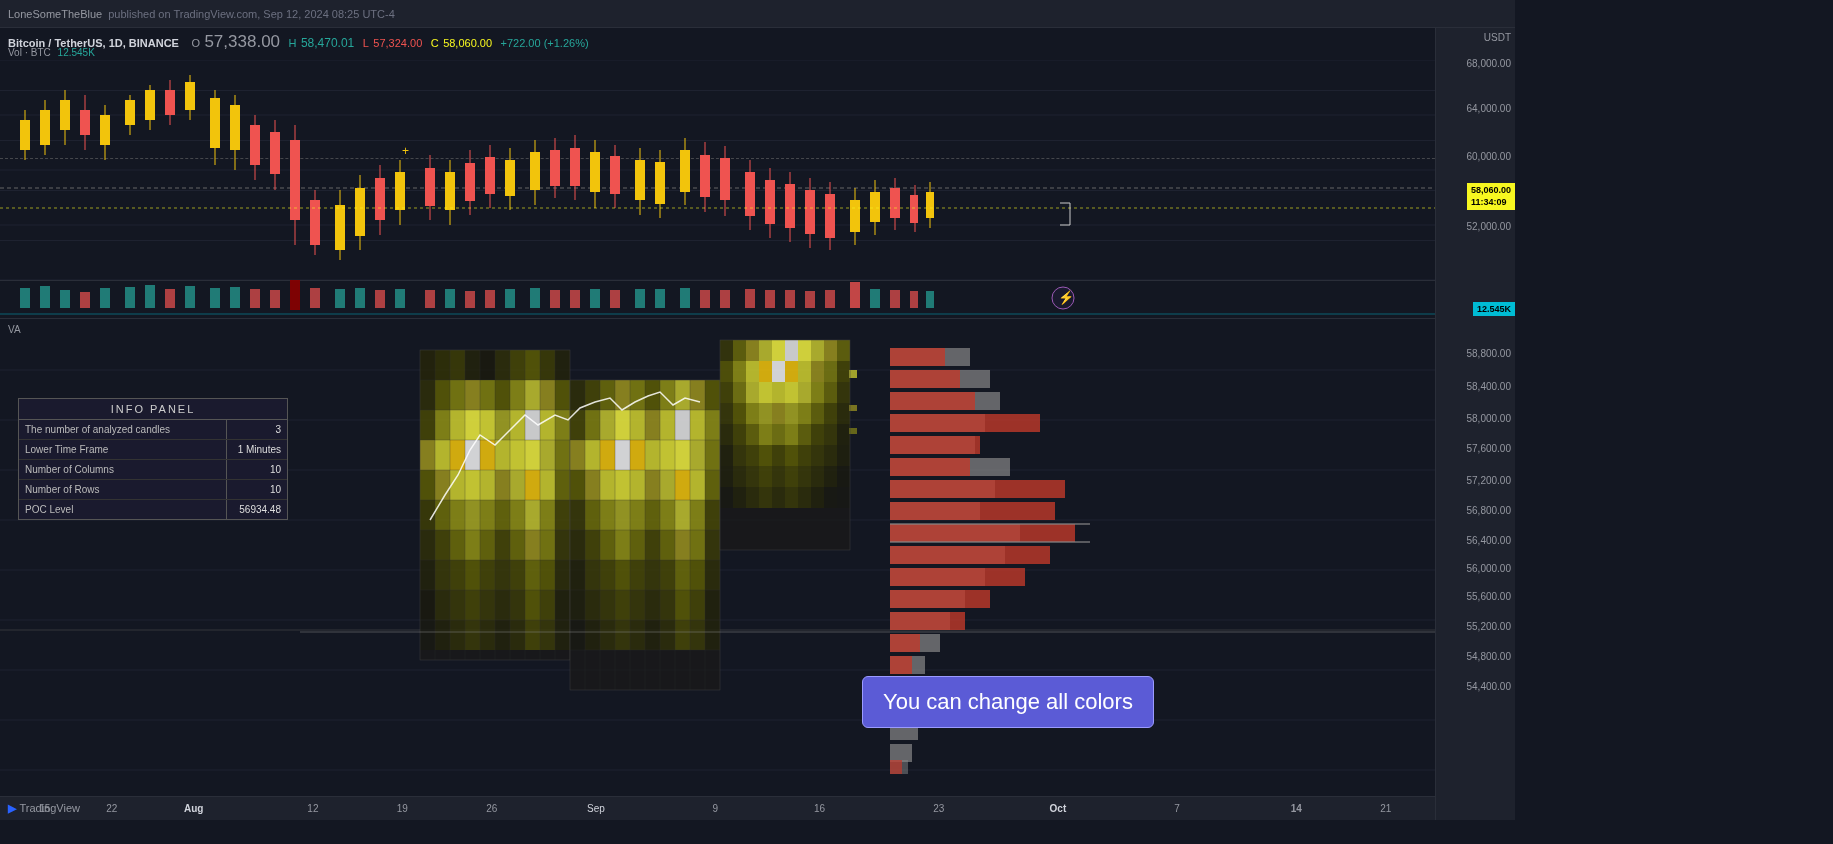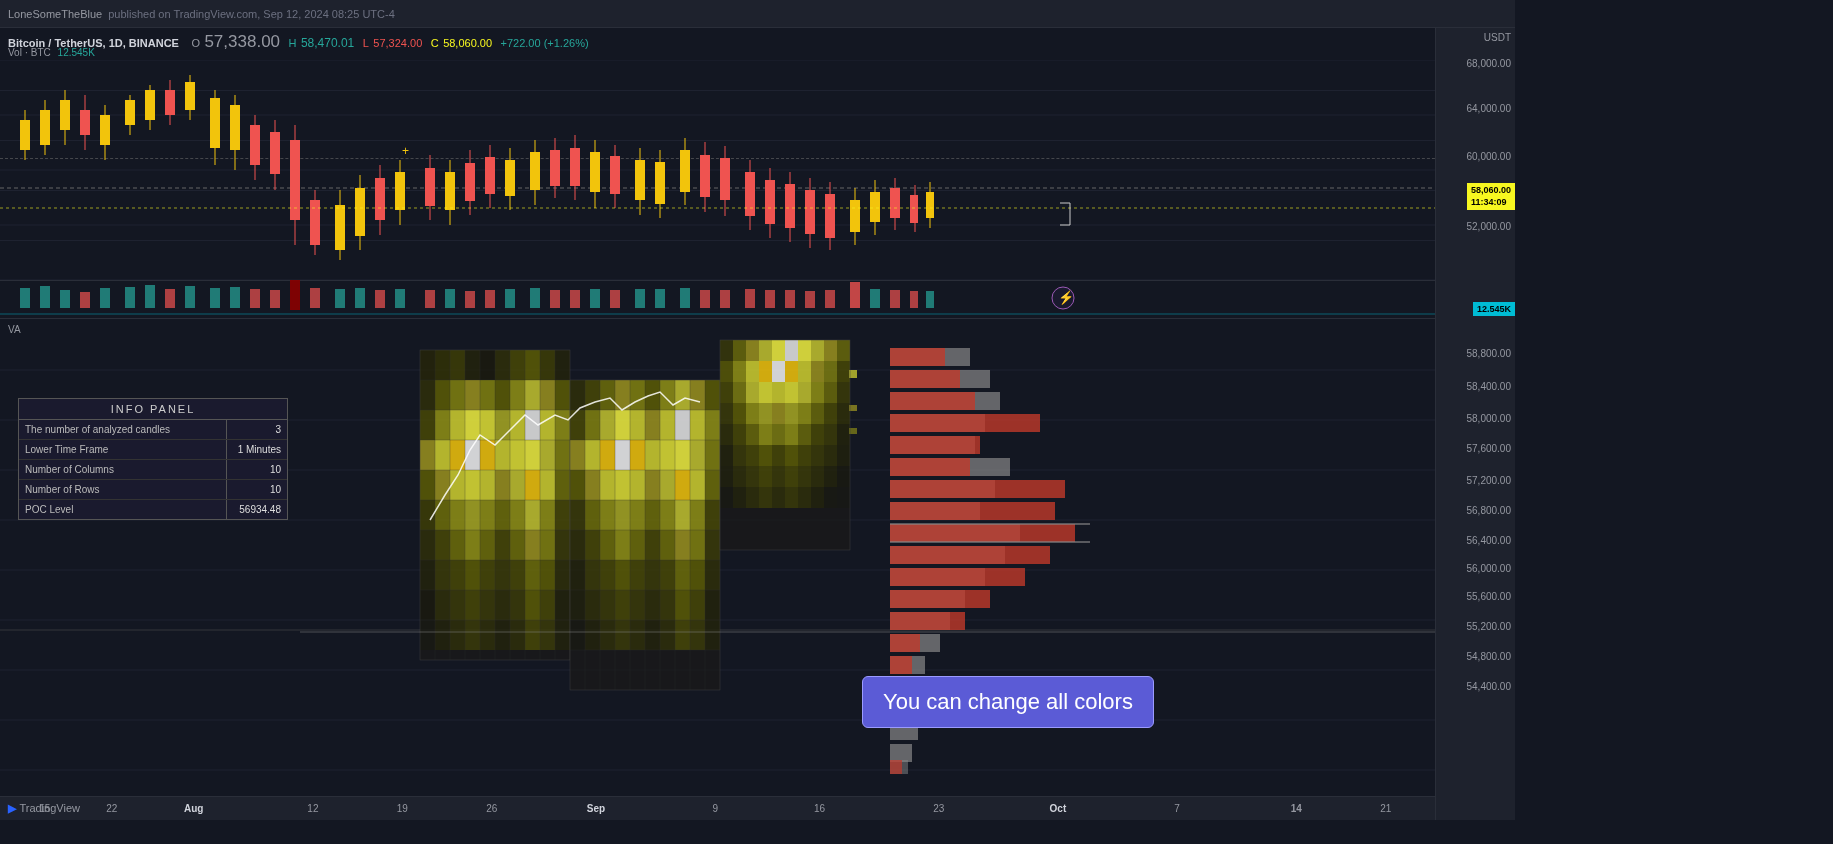--- a/index.html
+++ b/index.html
@@ -835,21 +835,21 @@
       <span>You can change all colors</span>
     </div>
 
     <div id="date-bar" style="position:absolute; bottom:0; left:0; width:1490px; height:24px; background:#1e222d; border-top:1px solid #2a2e39;">
       <span class="date-label" style="left:3%;">15</span>
       <span class="date-label" style="left:7.5%;text-align:right;">22</span>
       <span class="date-label" style="left:13%; color:#d1d4dc; font-weight:bold;">Aug</span>
       <span class="date-label" style="left:21%;">12</span>
       <span class="date-label" style="left:27%;">19</span>
       <span class="date-label" style="left:33%;">26</span>
-      <span class="date-label" style="left:40%; color:#d1d4dc; font-weight:bold;">Sep</span>
+      <span class="date-label" style="left:40%; color:#d1d4dc; font-weight:normal;">Sep</span>
       <span class="date-label" style="left:48%;">9</span>
       <span class="date-label" style="left:55%;">16</span>
       <span class="date-label" style="left:63%;">23</span>
       <span class="date-label" style="left:71%; color:#d1d4dc; font-weight:bold;">Oct</span>
       <span class="date-label" style="left:79%;">7</span>
       <span class="date-label" style="left:87%;font-weight:bold;">14</span>
       <span class="date-label" style="left:93%;">21</span>
     </div>
 
     <div style="position:absolute; bottom:0; left:0; height:24px; display:flex; align-items:center; padding:0 8px; font-size:11px; color:#9598a1; z-index:10;">

